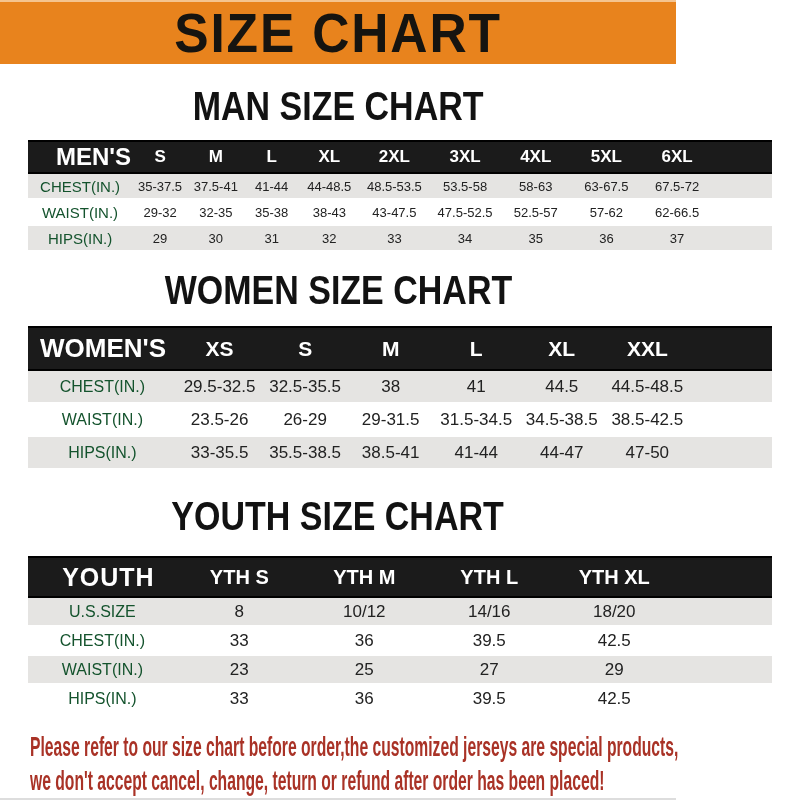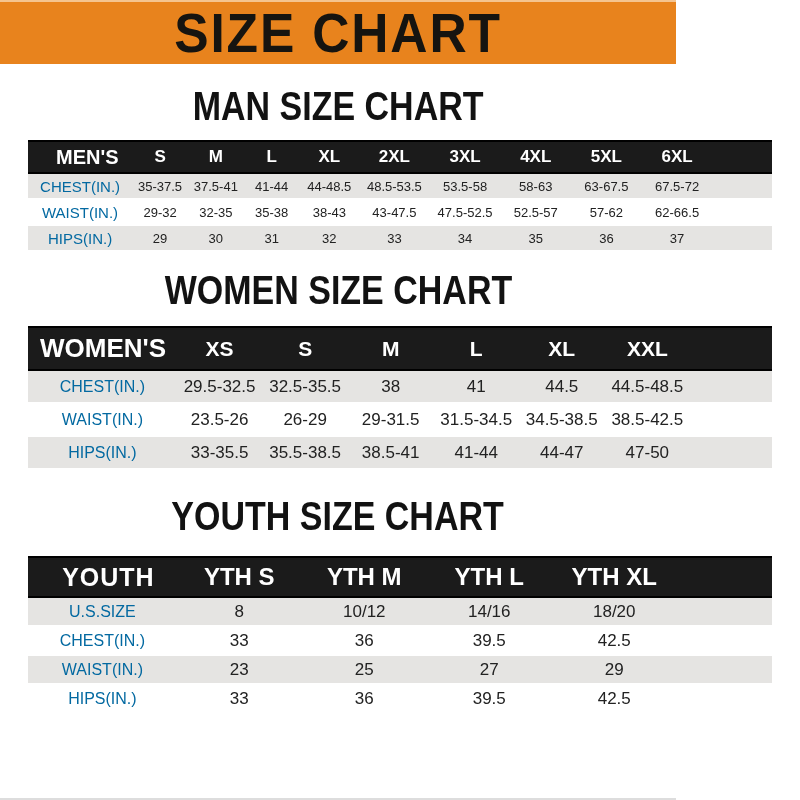--- a/index.html
+++ b/index.html
@@ -21,42 +21,42 @@
 
   
   table.size-table{border-collapse:collapse;table-layout:fixed;width:744px;margin-left:28px;}
   table.size-table th,table.size-table td{padding:0;text-align:center;vertical-align:middle;overflow:hidden;white-space:nowrap;}
   thead tr{background:#1b1b1b;}
   thead th{color:#fff;font-weight:bold;border-top:2px solid #000;border-bottom:2px solid #000;}
   thead th.bar-label{text-align:left;padding-left:12px;}
   tbody td{color:#222;}
   tbody tr{background:#fff;border-bottom:2px solid #fff;}
   tbody tr.stripe{background:#e5e4e2;}
-  td.row-label{color:#0369a1;}
+  td.row-label{color:#14532d;}
 
   
   .men thead tr{height:32px;}
-  .men thead th.bar-label{font-size:20px;padding-left:28px;}
+  .men thead th.bar-label{font-size:24px;padding-left:28px;}
   .men thead th{font-size:17px;}
   .men tbody tr{height:26px;}
   .men tbody td{font-size:13px;}
   .men td.row-label{font-size:15px;}
 
   
   .women thead tr{height:43px;padding-left:12px;}
   .women thead th.bar-label{font-size:26px;}
   .women thead th{font-size:21px;}
   .women tbody tr{height:33px;}
   .women tbody td{font-size:17px;}
   .women td.row-label{font-size:16px;}
 
   
   .youth thead tr{height:40px;}
   .youth thead th.bar-label{font-size:25px;letter-spacing:1px;text-align:center;}
-  .youth thead th{font-size:24px;}
+  .youth thead th{font-size:20px;}
   .youth tbody tr{height:29px;}
   .youth tbody td{font-size:17px;margin-top:32px;}
   .youth td.row-label{font-size:16px;}
 
   
   .footer{margin:16px 0 0 30px;}
   .fline{font-size:28px;line-height:34px;font-weight:bold;color:#A93226;white-space:nowrap;
     transform:scaleX(0.56);transform-origin:left center;}
 </style>
 </head>
@@ -257,14 +257,18 @@
         <td class="row-label">HIPS(IN.)</td>
         <td>33</td>
         <td>36</td>
         <td>39.5</td>
         <td>42.5</td>
         <td></td>
       </tr>
     </tbody>
   </table>
 
+  <div class="footer">
+    <div class="fline">Please refer to our size chart before order,the customized jerseys are special products,</div>
+    <div class="fline">we don't accept cancel, change, teturn or refund after order has been placed!</div>
+  </div>
 
 </div>
 
 </body></html>

